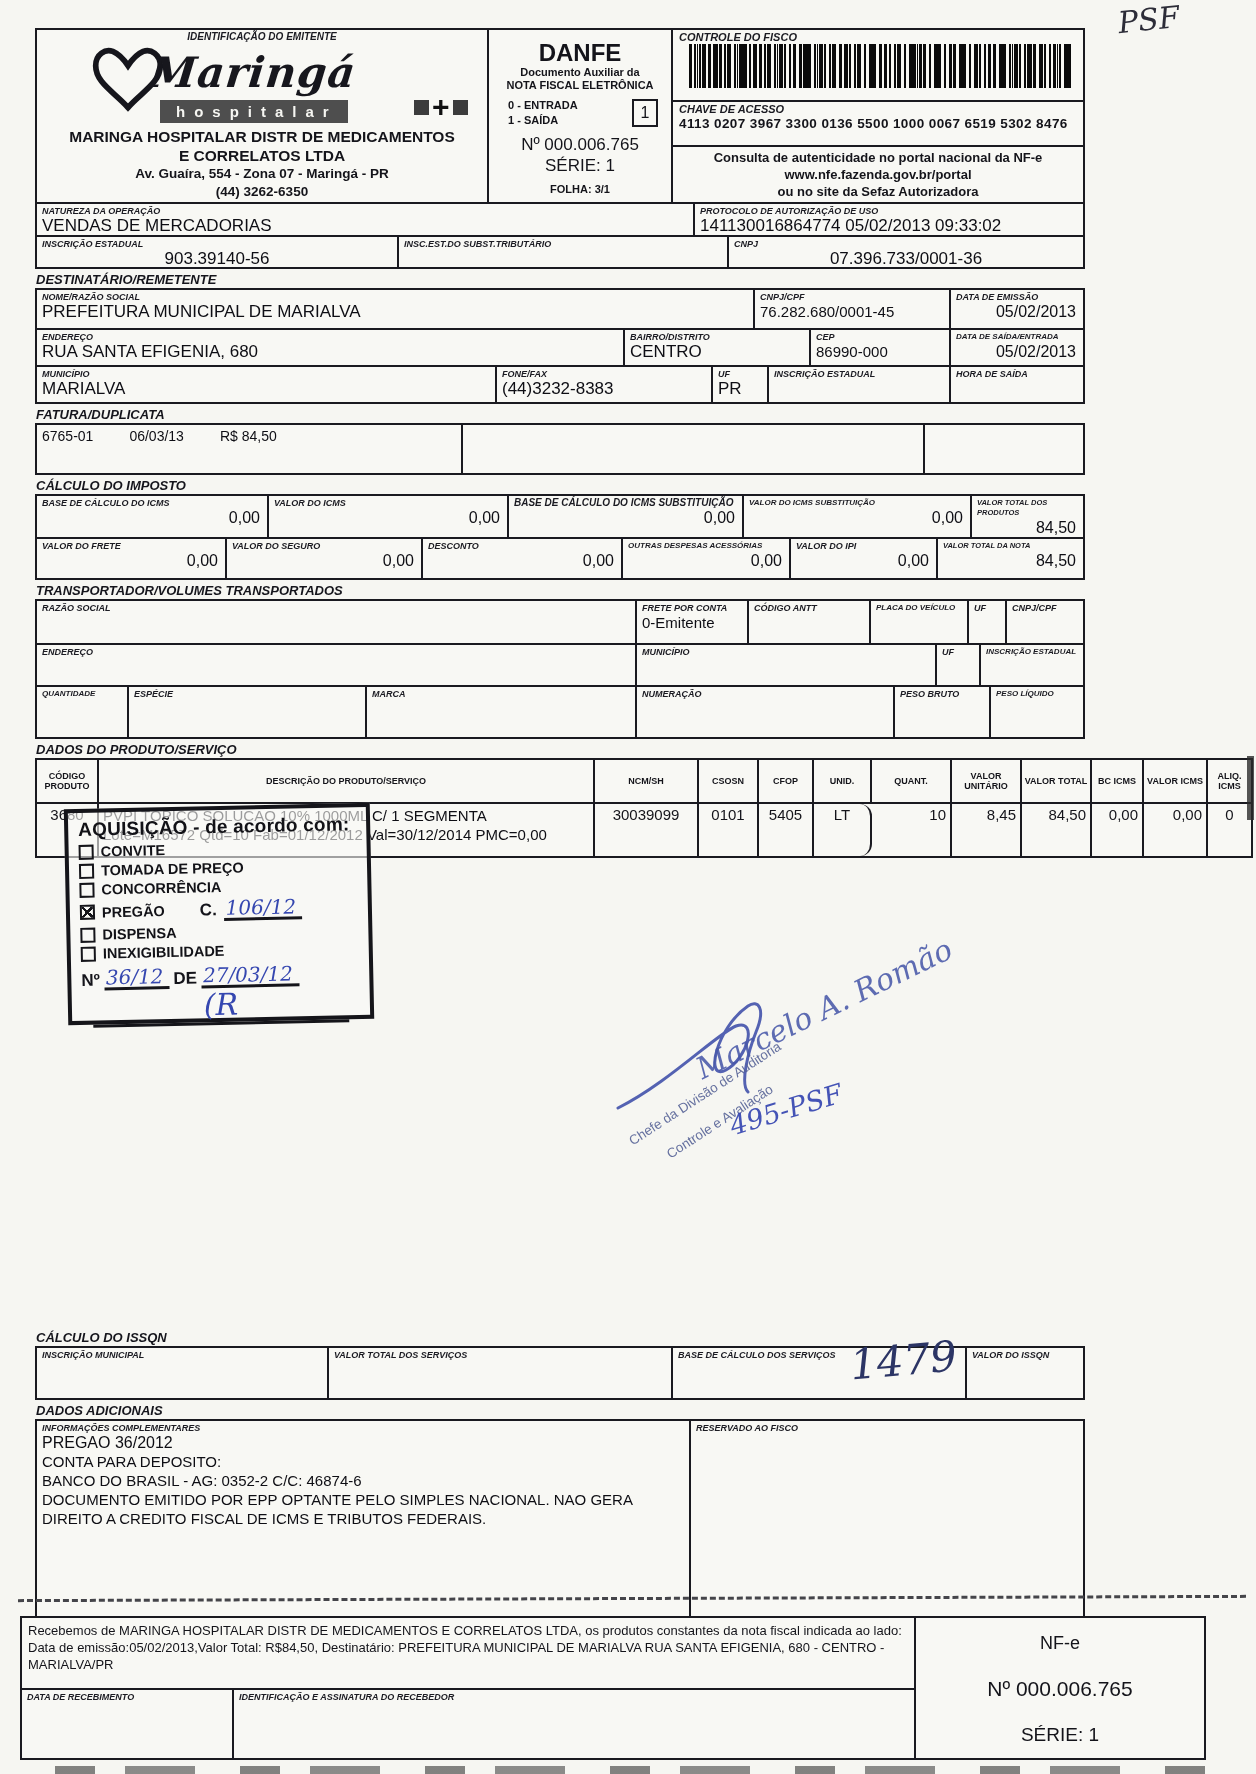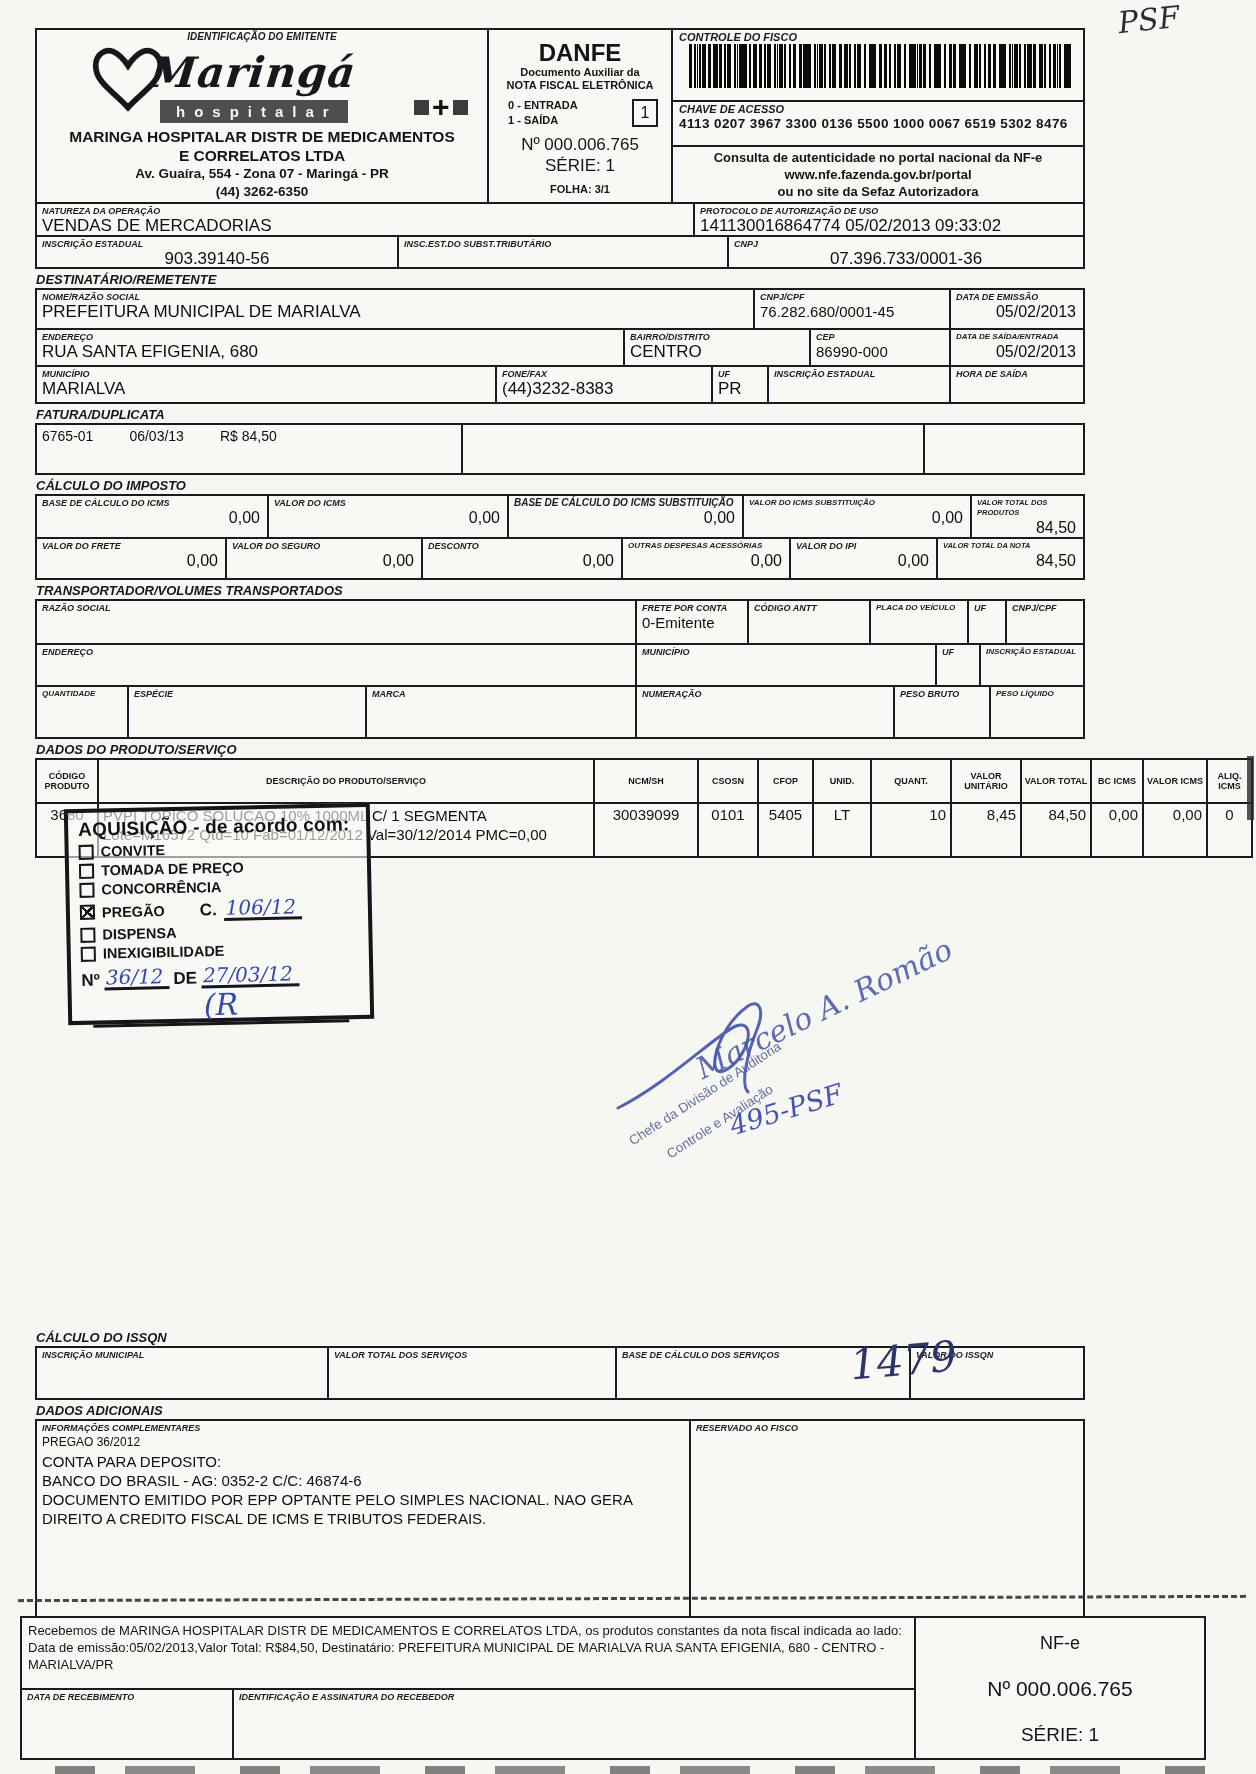--- a/index.html
+++ b/index.html
@@ -382,54 +382,54 @@
       </div>
       <div class="row" style="height:54px">
         <div class="c pv" style="width:62px;text-align:center;">3680</div>
         <div class="c pv" style="width:496px">
           <span class="val" style="font-size:15px">PVPI TOPICO SOLUCAO 10% 1000ML C/ 1 SEGMENTA</span>
           <span class="val" style="font-size:15px">Lote=M16572 Qtd=10 Fab=01/12/2012 Val=30/12/2014 PMC=0,00</span>
         </div>
         <div class="c pv" style="width:104px;text-align:center;">30039099</div>
         <div class="c pv" style="width:60px;text-align:center;">0101</div>
         <div class="c pv" style="width:55px;text-align:center;">5405</div>
-        <div class="c pv" style="width:58px;text-align:center;">LT</div>
+        <div class="c pv" style="width:58px;text-align:center;border-radius:12px;">LT</div>
         <div class="c pv" style="width:80px;text-align:right;">10</div>
         <div class="c pv" style="width:70px;text-align:right;">8,45</div>
         <div class="c pv" style="width:70px;text-align:right;">84,50</div>
         <div class="c pv" style="width:52px;text-align:right;">0,00</div>
         <div class="c pv" style="width:64px;text-align:right;">0,00</div>
         <div class="c pv" style="flex:1;text-align:center;">0</div>
       </div>
     </div>
 
     <div class="sect" style="margin-top:472px">CÁLCULO DO ISSQN</div>
     <div class="box">
       <div class="row" style="height:50px">
         <div class="c" style="width:292px">
           <span class="lbl">INSCRIÇÃO MUNICIPAL</span>
         </div>
-        <div class="c" style="width:288px">
+        <div class="c" style="width:344px">
           <span class="lbl">VALOR TOTAL DOS SERVIÇOS</span>
         </div>
         <div class="c" style="width:294px">
           <span class="lbl">BASE DE CÁLCULO DOS SERVIÇOS</span>
         </div>
         <div class="c" style="flex:1">
           <span class="lbl">VALOR DO ISSQN</span>
         </div>
       </div>
     </div>
 
     <div class="sect">DADOS ADICIONAIS</div>
     <div class="box">
       <div class="row" style="height:200px">
         <div class="c" style="flex:1">
           <span class="lbl">INFORMAÇÕES COMPLEMENTARES</span>
-          <span class="val" style="font-size:12px">PREGAO 36/2012</span>
+          <span class="val" style="font-size:16px">PREGAO 36/2012</span>
           <span class="val">CONTA PARA DEPOSITO:</span>
           <span class="val">BANCO DO BRASIL - AG: 0352-2 C/C: 46874-6</span>
           <span class="val">DOCUMENTO EMITIDO POR EPP OPTANTE PELO SIMPLES NACIONAL. NAO GERA</span>
           <span class="val">DIREITO A CREDITO FISCAL DE ICMS E TRIBUTOS FEDERAIS.</span>
         </div>
         <div class="c" style="width:392px">
           <span class="lbl">RESERVADO AO FISCO</span>
         </div>
       </div>
     </div>

